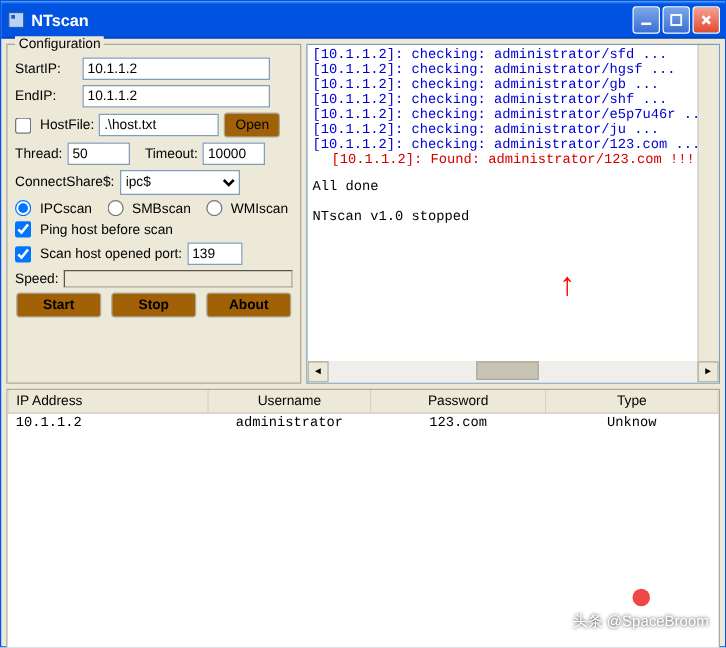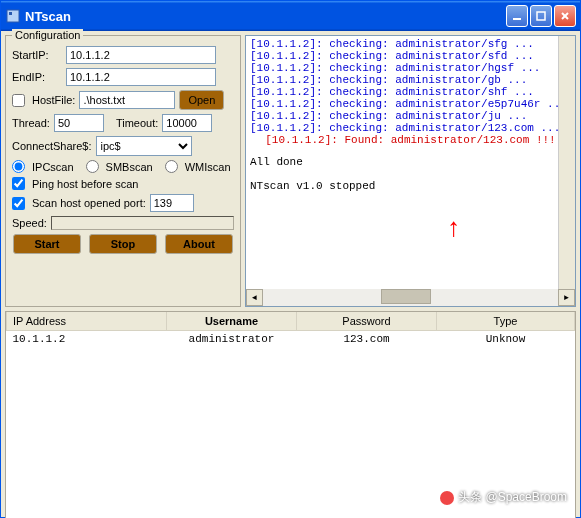--- a/index.html
+++ b/index.html
@@ -30,26 +30,26 @@
 .arrow { position: absolute; left: 200px; top: 178px; color: red; font-size: 26px; }
 .scrollbar-v { position: absolute; right: 0; top: 0; width: 17px; height: calc(100% - 17px); background: #ece9d8; border-left: 1px solid #ccc; }
 .scrollbar-h { position: absolute; bottom: 0; left: 0; right: 0; height: 17px; background: #ece9d8; display: flex; align-items: center; }
 .sb-btn { width: 17px; height: 17px; background: #ece9d8; border: 1px solid #aca899; display: flex; align-items: center; justify-content: center; font-size: 8px; }
 .sb-track { flex: 1; height: 17px; background: #efeeea; }
 .sb-thumb { width: 50px; height: 15px; background: #c8c4b4; border: 1px solid #aca899; margin-left: 40%; }
 .table-wrap { margin: 0 4px; border: 1px solid #aca899; background: white; height: 214px; overflow: hidden; }
 .table { width: 100%; border-collapse: collapse; font-size: 11px; table-layout: fixed; }
 .table th { background: #ece9d8; border: 1px solid #d6d2c2; border-top: none; font-weight: normal; padding: 2px 6px; height: 18px; }
 .table th:nth-child(1){ width:160px; text-align:left; }
-.table th:nth-child(2){ width:130px;font-weight:bold; }
+.table th:nth-child(2){ width:130px; }
 .table th:nth-child(3){ width:140px; }
 .table td { padding: 2px 6px; font-family: "Courier New", monospace; }
 .table td:nth-child(1){ text-align:left; }
 .table td:nth-child(2),.table td:nth-child(3),.table td:nth-child(4){ text-align:center; }
-.watermark { position: absolute; bottom: 12px; right: 14px; color: #fff; opacity: 0.9; font-size: 12px; display: flex; align-items: center; gap: 4px; text-shadow: 0 0 3px #000; }
+.watermark { position: absolute; bottom: 12px; right: 14px; color: #fff; opacity: 0.9; font-size: 12px; display: flex; align-items: center; gap: 4px; text-shadow: 0 0 3px #000; flex-direction: column; }
 .wm-circle { width: 14px; height: 14px; border-radius: 50%; background: #e33; display: inline-block; }
 </style>
 </head>
 <body>
 
 <div class="window">
   <div class="titlebar">
     <span class="icon">
       <svg width="14" height="14" viewBox="0 0 14 14">
           <rect x="1" y="1" width="12" height="12" fill="#b7d3f7" stroke="#2a5ab0"></rect>
@@ -129,21 +129,20 @@
         <div style="flex:1;height:14px;border:1px inset #aca899;background:#ece9d8"></div>
       </div>
       <div class="btn-row">
         <button class="btn">Start</button>
         <button class="btn">Stop</button>
         <button class="btn">About</button>
       </div>
     </fieldset>
 
     <div class="log-panel">
-      <div class="log-line">[10.1.1.2]: checking: administrator/sfg ...</div>
       <div class="log-line">[10.1.1.2]: checking: administrator/sfd ...</div>
       <div class="log-line">[10.1.1.2]: checking: administrator/hgsf ...</div>
       <div class="log-line">[10.1.1.2]: checking: administrator/gb ...</div>
       <div class="log-line">[10.1.1.2]: checking: administrator/shf ...</div>
       <div class="log-line">[10.1.1.2]: checking: administrator/e5p7u46r ...</div>
       <div class="log-line">[10.1.1.2]: checking: administrator/ju ...</div>
       <div class="log-line">[10.1.1.2]: checking: administrator/123.com ...</div>
       <div class="log-line log-found">[10.1.1.2]: Found: administrator/123.com !!!</div>
       <div class="log-line log-black">All done</div>
       <div class="log-line log-black" style="margin-top:12px">NTscan v1.0 stopped</div>

